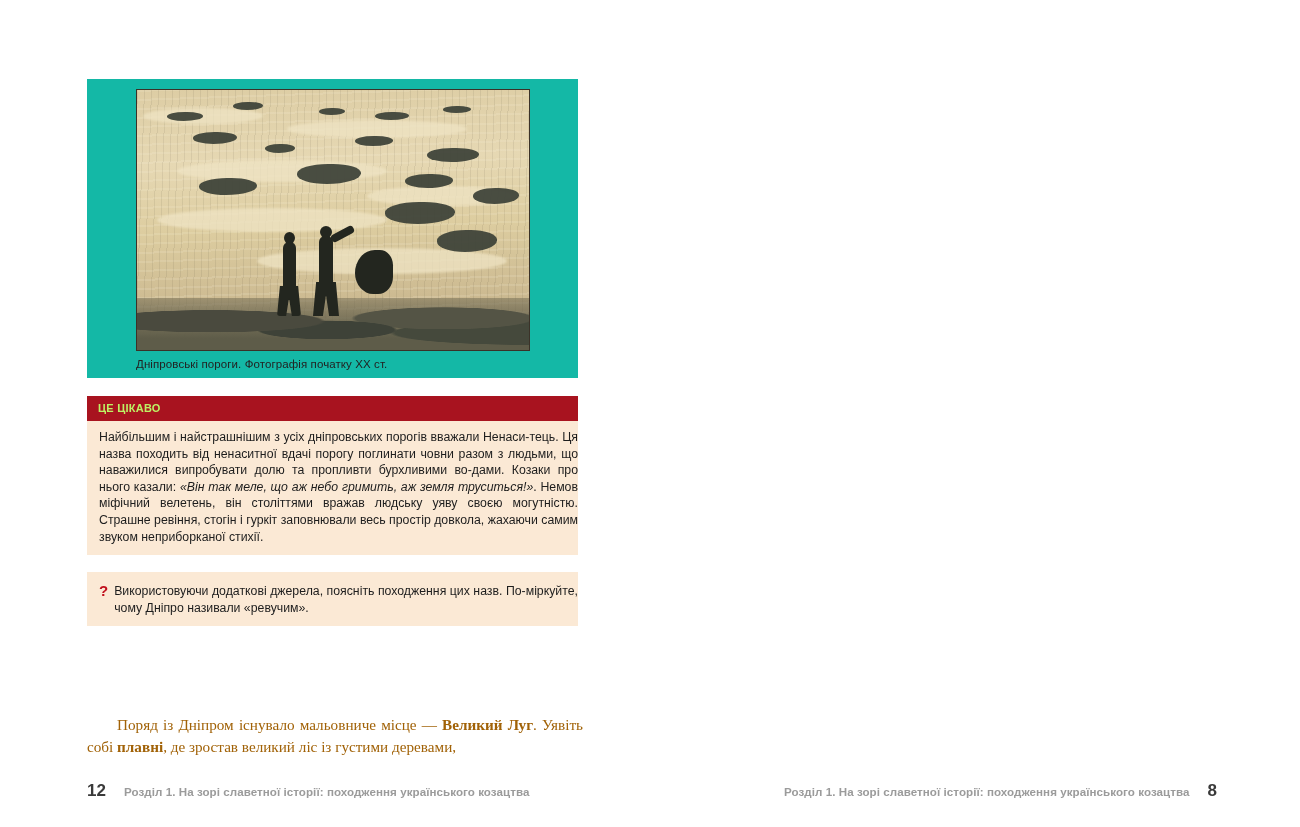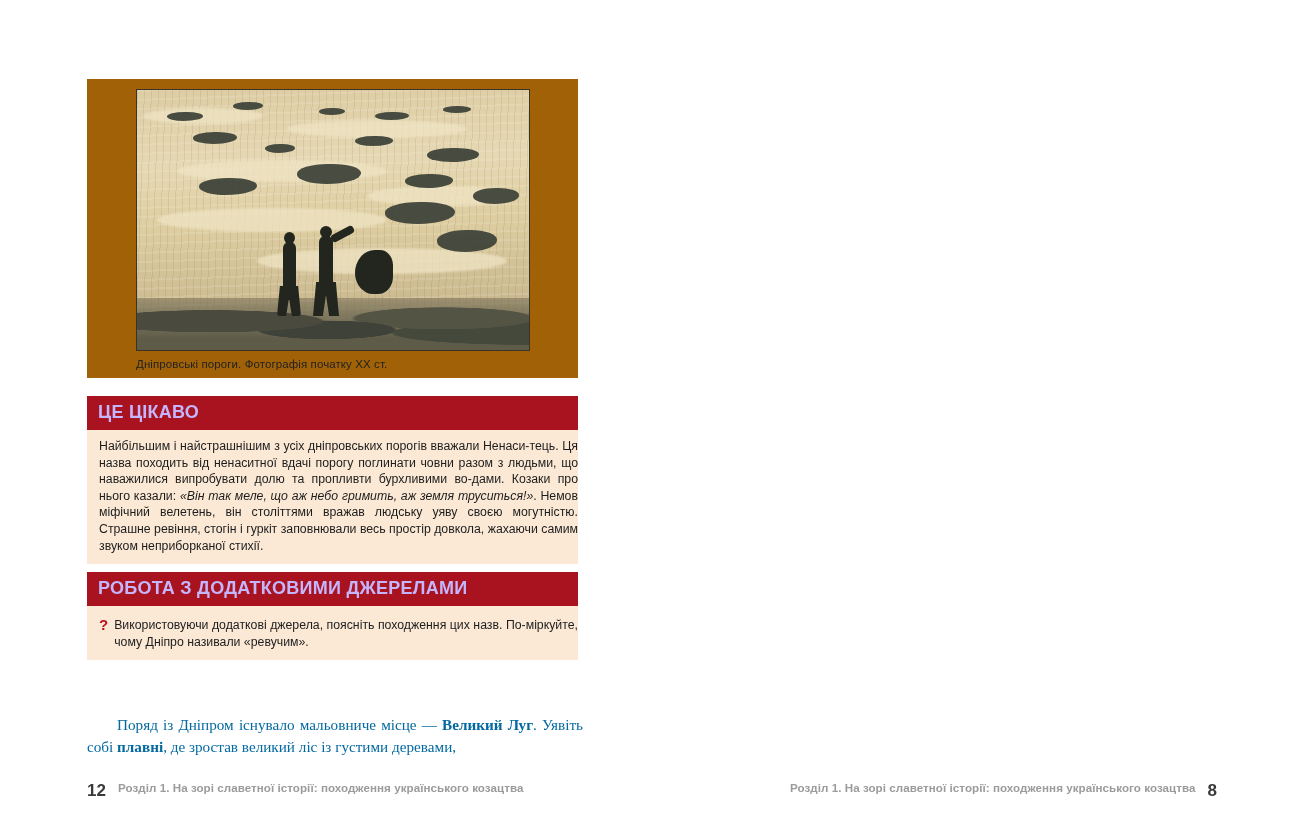--- a/index.html
+++ b/index.html
@@ -21,21 +21,21 @@
     position: absolute;
     top: 0;
     height: 827px;
   }
   .page-left  { left: 0;   width: 650px; }
   .page-right { left: 650px; width: 650px; }
 
   
   .panel {
     position: absolute;
-    background: #a16207;
+    background: #14b8a6;
   }
 
   #photo-panel {
     left: 87px;
     top: 79px;
     width: 491px;
     height: 299px;
   }
 
   .historic-photo {
@@ -108,23 +108,23 @@
     letter-spacing: .1px;
   }
 
   .boxed {
     position: absolute;
     left: 87px;
     width: 491px;
   }
   .box-head {
     background: #a8131f;
-    color: #c4b5fd;
-    font-weight: bold;
-    font-size: 18px;
+    color: #bef264;
+    font-weight: bold;
+    font-size: 11px;
     letter-spacing: .25px;
     padding: 6px 11px 7px 11px;
     box-sizing: border-box;
   }
   .box-body {
     background: #fbe9d5;
     color: #1d1d1d;
     font-size: 12.3px;
     line-height: 16.6px;
     padding: 8px 0 10px 12px;
@@ -147,41 +147,41 @@
     font-size: 15px;
     line-height: 16px;
     flex: 0 0 auto;
   }
 
   
   .body-text {
     font-family: "Liberation Serif", serif;
     font-size: 15.2px;
     line-height: 22.4px;
-    color: #0369a1;
+    color: #a16207;
     text-align: justify;
   }
   .body-text p { margin: 0; }
   .body-text p.indent { text-indent: 30px; }
   .body-text b { font-weight: bold; }
 
   #left-closing {
     position: absolute;
     left: 87px;
     top: 714px;
     width: 496px;
   }
 
   
   .footer {
     position: absolute;
     bottom: 26px;
     display: flex;
-    align-items: flex-start;
-    gap: 12px;
+    align-items: center;
+    gap: 18px;
     font-size: 11.6px;
     font-weight: bold;
     color: #9b9b9b;
     letter-spacing: .05px;
   }
   .footer .pageno {
     font-size: 17px;
     font-weight: bold;
     color: #3a3a3a;
   }
@@ -231,21 +231,20 @@
   </div>
 
   <div class="boxed" id="box-interesting">
     <div class="box-head">ЦЕ ЦІКАВО</div>
     <div class="box-body">
       <span>Найбільшим і найстрашнішим з усіх дніпровських порогів вважали Ненаси-тець. Ця назва походить від ненаситної вдачі порогу поглинати човни разом з людьми, що наважилися випробувати долю та пропливти бурхливими во-дами. Козаки про нього казали: </span><i>«Він так меле, що аж небо гримить, аж земля труситься!»</i><span>. Немов міфічний велетень, він століттями вражав людську уяву своєю могутністю. Страшне ревіння, стогін і гуркіт заповнювали весь простір довкола, жахаючи самим звуком неприборканої стихії.</span>
     </div>
   </div>
 
   <div class="boxed" id="box-sources">
-    <div class="box-head">РОБОТА З ДОДАТКОВИМИ ДЖЕРЕЛАМИ</div>
     <div class="box-body">
       <div class="q-row">
         <span class="q-mark">?</span>
         <span>Використовуючи додаткові джерела, поясніть походження цих назв. По-міркуйте, чому Дніпро називали «ревучим».</span>
       </div>
     </div>
   </div>
 
   <div class="body-text" id="left-closing">
     <p class="indent"><span>Поряд із Дніпром існувало мальовниче місце — </span><b>Великий Луг</b><span>. Уявіть собі </span><b>плавні</b><span>, де зростав великий ліс із густими деревами,</span></p>

